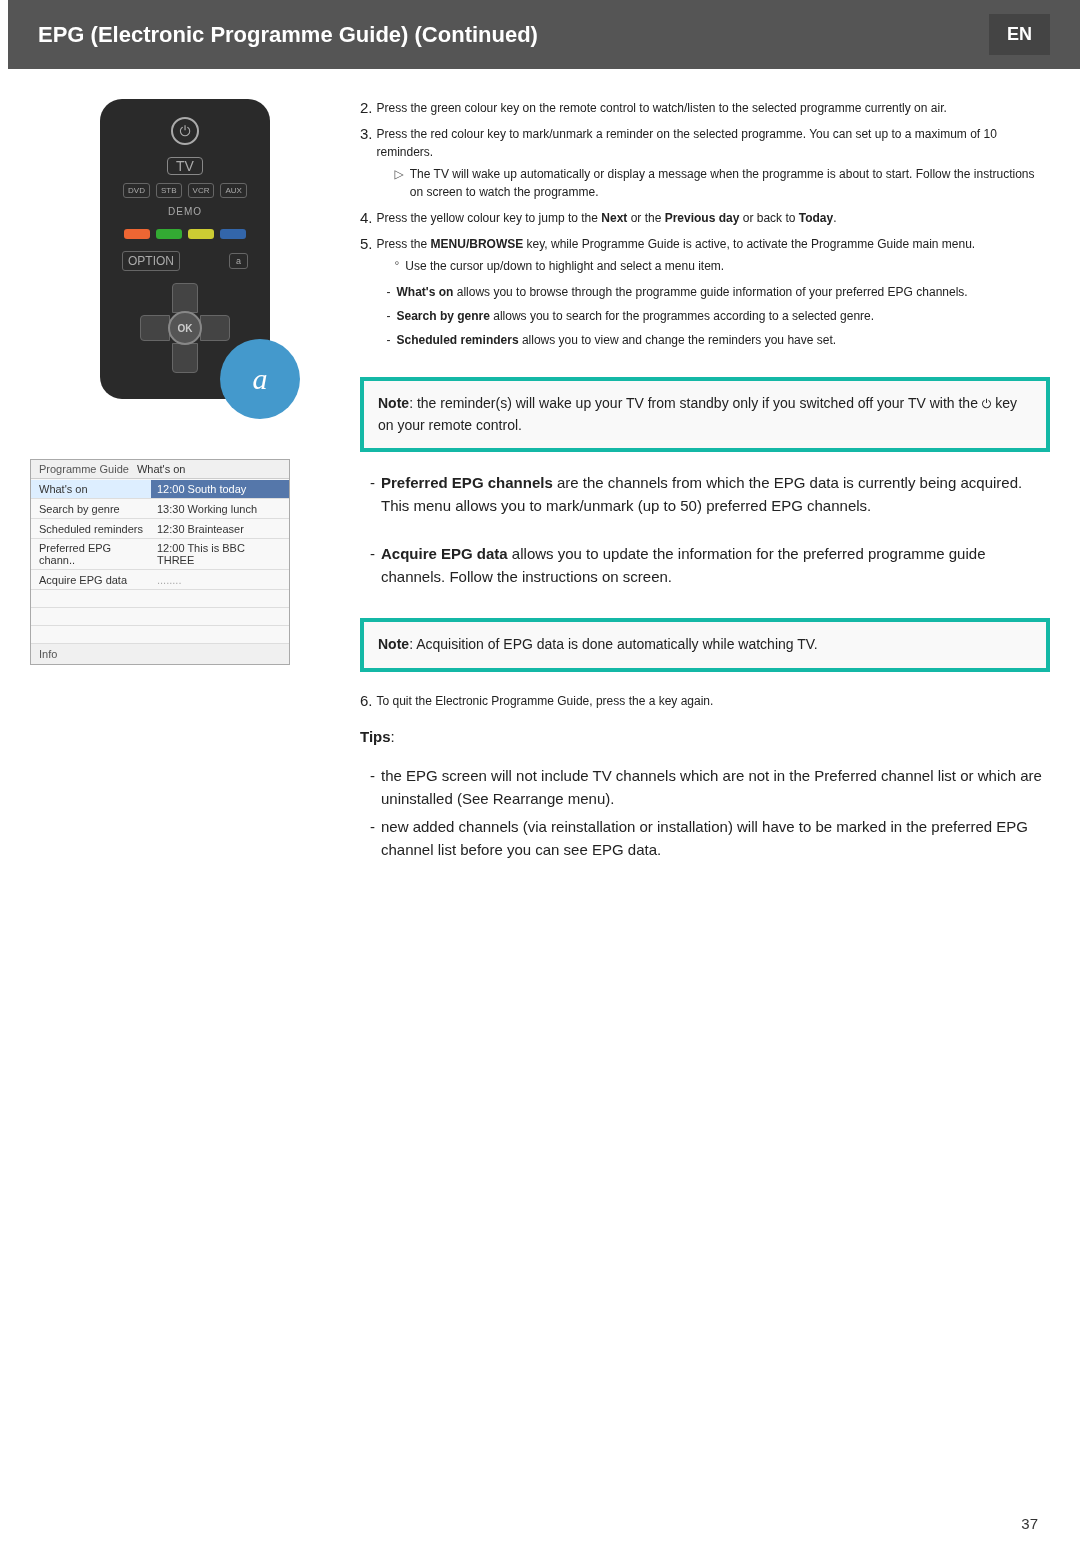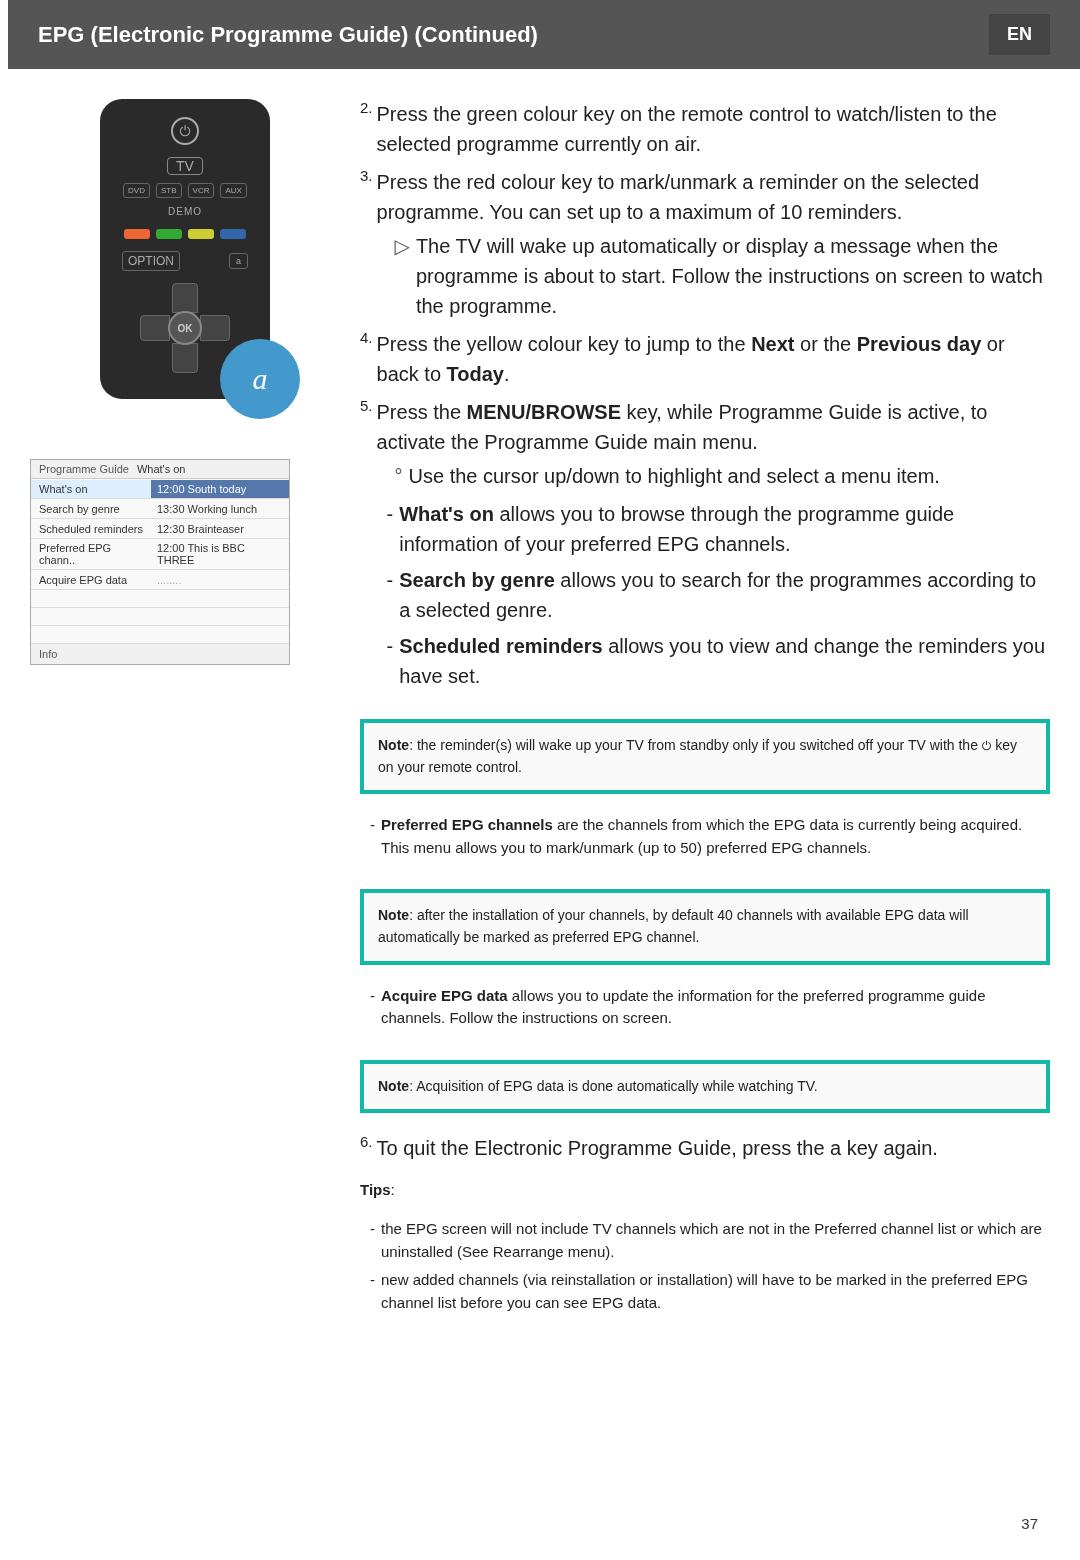--- a/index.html
+++ b/index.html
@@ -342,21 +342,21 @@
       display: flex;
       gap: 4px;
       margin-bottom: 8px;
     }
     .step-num {
       flex-shrink: 0;
       font-size: 15px;
     }
     .step-text {
       flex: 1;
-      font-size: 20px;
+      font-size: 12px;
       line-height: 1.5;
     }
 
     .power-icon {
       font-size: 12px;
     }
   </style>
 </head>
 <body>
 
@@ -500,23 +500,20 @@
 
     <div class="section-block">
       <ul class="dash-list">
         <li>
           <span class="dash">-</span>
           <span><span class="bold">Preferred EPG channels</span> are the channels from which the EPG data is currently being acquired. This menu allows you to mark/unmark (up to 50) preferred EPG channels.</span>
         </li>
       </ul>
     </div>
 
-    <div class="note-box">
-      <span><span class="bold">Note</span>: after the installation of your channels, by default 40 channels with available EPG data will automatically be marked as preferred EPG channel.</span>
-    </div>
 
     <div class="section-block">
       <ul class="dash-list">
         <li>
           <span class="dash">-</span>
           <span><span class="bold">Acquire EPG data</span> allows you to update the information for the preferred programme guide channels. Follow the instructions on screen.</span>
         </li>
       </ul>
     </div>
 

